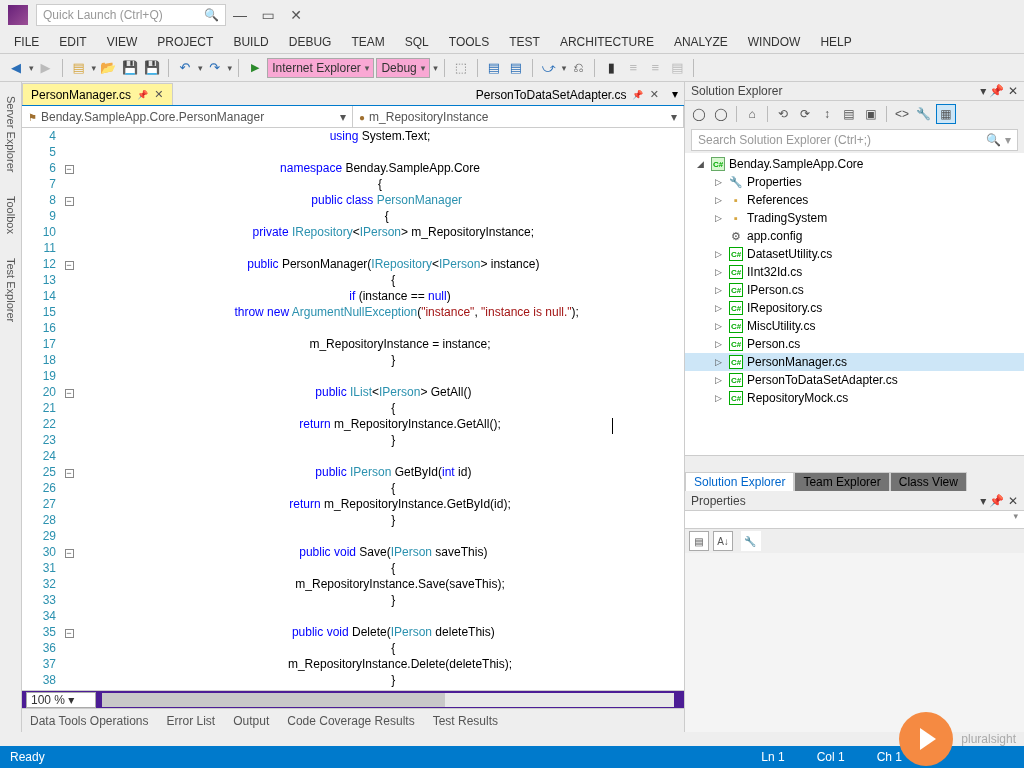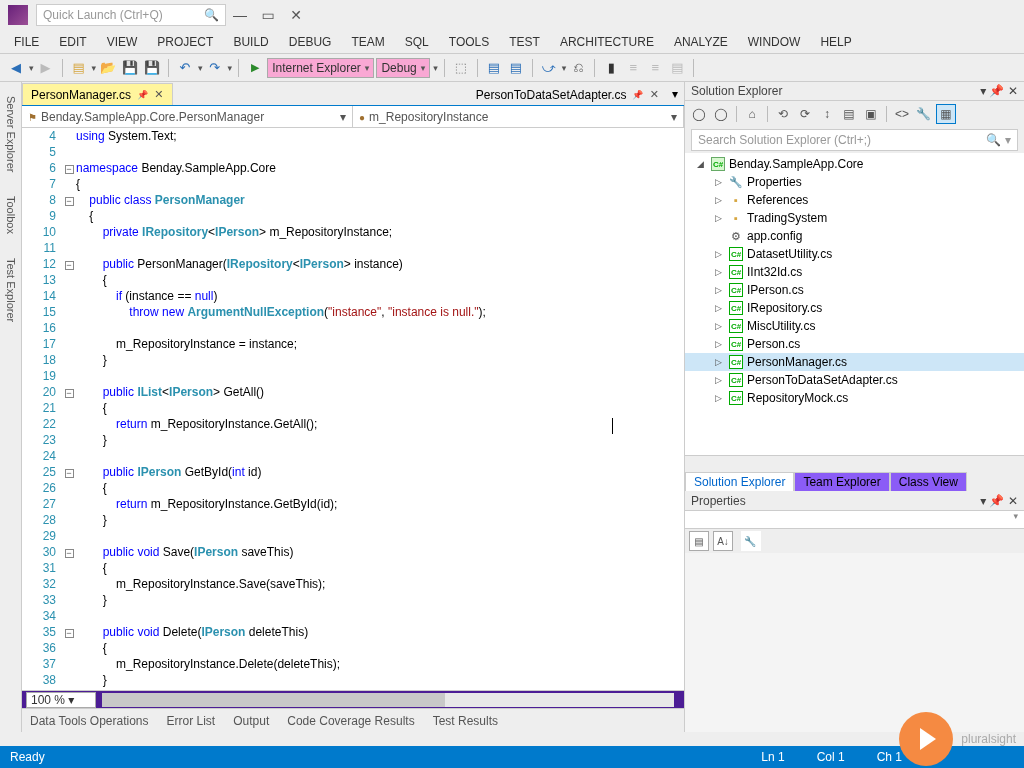--- a/index.html
+++ b/index.html
@@ -26,26 +26,26 @@
 .tab-file.active { background: #fff59d; border-color: #ccc; }
 .tab-file .pin { color: #555; font-size: 9px; }
 .tab-file .close { color: #555; font-size: 11px; }
 .tab-right { margin-left: auto; display: flex; align-items: center; gap: 4px; padding-right: 6px; }
 .nav-bar { height: 22px; display: flex; border-bottom: 1px solid #ccc; }
 .nav-bar .combo2 { flex: 1; border-right: 1px solid #ccc; display: flex; align-items: center; padding: 0 6px; color: #555; font-size: 11px; justify-content: space-between; }
 .nav-bar .ic { color: #a07030; margin-right: 4px; font-size: 10px; }
 .code-editor { flex: 1; display: flex; overflow: hidden; font-family: Consolas, monospace; font-size: 13px; position: relative; }
 .gutter { width: 40px; text-align: right; padding-right: 6px; color: #2b91af; background: #fff; }
 .fold-col { width: 14px; color: #888; font-size: 9px; text-align: center; }
-.codelines { flex: 1; white-space: pre; color: #000; overflow: hidden; }
+.codelines { flex: 1; white-space: pre; color: #000; overflow: hidden; text-align: center; }
 .ln { height: 16px; line-height: 16px; }
 .fold-box { display: inline-block; width: 9px; height: 9px; border: 1px solid #888; text-align: center; line-height: 7px; font-size: 9px; color: #555; margin-top: 3px; }
 .cursor-in-code { position: absolute; width: 1px; height: 16px; background: #000; }
 .kw { color: #0000ff; }
-.type { color: #2b91af; font-weight: bold; }
+.type { color: #2b91af; }
 .str { color: #a31515; }
 .zoom-bar { height: 18px; background: #4c1d95; border-top: 1px solid #ccc; display: flex; align-items: center; padding: 0 4px; font-size: 11px; color: #333; }
 .zoom-bar .zoom { width: 70px; border: 1px solid #aaa; padding: 0 4px; background: #fff; }
 .zoom-bar .scrollbar { flex: 1; height: 14px; background: #e8e8e8; margin: 0 6px; position: relative; }
 .zoom-bar .thumb { position: absolute; left: 0; width: 60%; height: 100%; background: #c8c8c8; }
 .bottom-tabs { height: 24px; background: #eee; display: flex; align-items: center; padding: 0 8px; gap: 18px; color: #555; font-size: 11px; border-top: 1px solid #ccc; }
 .right-panes { width: 340px; background: #eee; display: flex; flex-direction: column; border-left: 1px solid #ccc; }
 .pane-header { background: #eee; padding: 2px 6px; font-size: 11px; color: #444; display: flex; align-items: center; justify-content: space-between; border-bottom: 1px solid #ccc; }
 .pane-toolbar { height: 26px; background: #eee; display: flex; align-items: center; padding: 0 4px; gap: 2px; }
 .pane-toolbar .ico { width: 20px; height: 20px; display: inline-flex; align-items: center; justify-content: center; color: #555; cursor: pointer; font-size: 12px; }
@@ -58,21 +58,21 @@
 .tree .exp { width: 10px; font-size: 9px; color: #555; }
 .tree .fi { width: 14px; height: 14px; display: inline-flex; align-items: center; justify-content: center; font-size: 9px; border: 1px solid #888; background: #fff; }
 .tree .csico { color: #0a0; border-color: #0a0; font-weight: bold; font-size: 8px; }
 .tree .proj { background: #d8f8d0; border-color: #6a6; }
 .tree .wrench { border: none; font-size: 11px; color: #555; }
 .tree .folder { border: none; font-size: 11px; color: #d6a640; }
 .tree .cfg { border: none; font-size: 11px; color: #555; }
 .tree .lbl { color: #000; }
 .hscroll-tree { height: 15px; background: #eee; border-top: 1px solid #ccc; }
 .tab-strip { height: 22px; background: #eee; display: flex; align-items: center; font-size: 11px; }
-.tab-strip .t { padding: 2px 8px; border: 1px solid #ccc; background: #8b5cf6; cursor: pointer; border-bottom: none; }
+.tab-strip .t { padding: 2px 8px; border: 1px solid #ccc; background: #737373; cursor: pointer; border-bottom: none; }
 .tab-strip .t.active { background: #fff; color: #0066cc; }
 .properties-pane { height: 240px; display: flex; flex-direction: column; }
 .properties-pane .ptoolbar { height: 24px; background: #eee; display: flex; align-items: center; padding: 0 4px; gap: 4px; }
 .properties-pane .ptoolbar .pbtn { width: 20px; height: 20px; border: 1px solid #aaa; background: #fff; display: inline-flex; align-items: center; justify-content: center; font-size: 10px; color: #555; }
 .properties-pane .pbody { flex: 1; background: #f4f4f4; }
 .statusbar { height: 22px; background: #007acc; color: #fff; display: flex; align-items: center; padding: 0 10px; font-size: 11px; position: absolute; bottom: 0; width: 100%; }
 .statusbar .right { margin-left: auto; display: flex; gap: 32px; }
 .pluralsight { position: absolute; right: 8px; bottom: 2px; display: flex; align-items: center; gap: 8px; color: #aaa; font-size: 15px; }
 .pluralsight .circle { width: 54px; height: 54px; border-radius: 50%; background: #f58a42; display: flex; align-items: center; justify-content: center; }
 .pluralsight .tri { width: 0; height: 0; border-left: 16px solid #fff; border-top: 11px solid transparent; border-bottom: 11px solid transparent; margin-left: 4px; }

